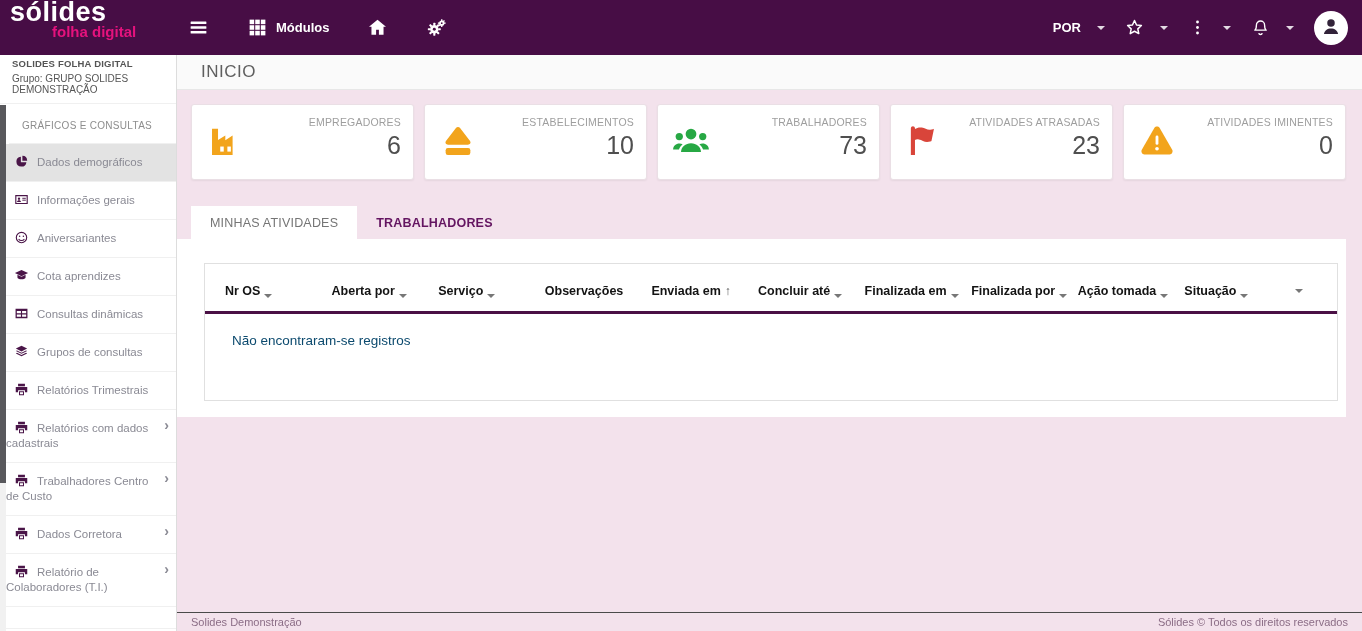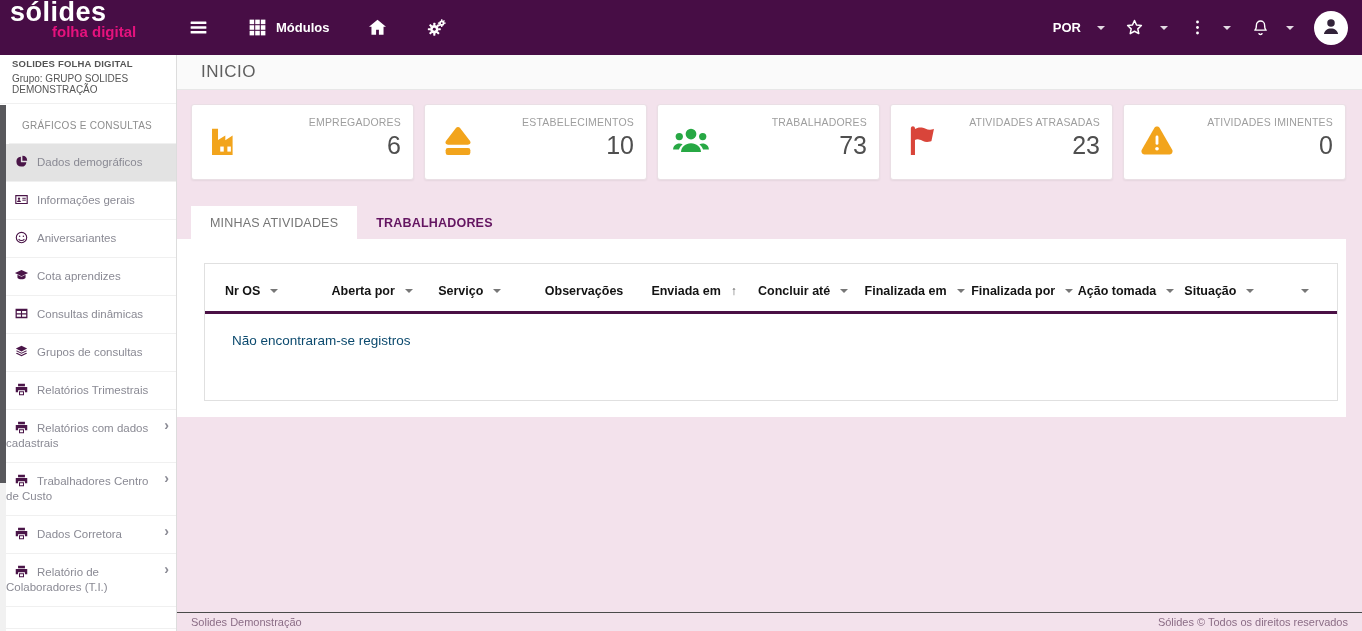--- a/index.html
+++ b/index.html
@@ -60,21 +60,21 @@
 
   .tabs{padding:13px 0 0 14px;display:flex;}
   .tab{padding:10px 19px 9px;font-size:12.5px;letter-spacing:.2px;}
   .tab.active{background:#fff;color:#757575;}
   .tab.inactive{color:#641561;font-weight:bold;}
 
   .panel{margin-right:16px;background:#fff;padding:24px 8px 16px 27px;}
   .table-card{border:1px solid #e0e0e0;min-height:138px;}
   .thead{display:flex;align-items:center;padding:20px 4px 13px 20px;
     border-bottom:3px solid #4a1045;}
-  .th{flex:1;display:flex;align-items:center;gap:10px;font-size:12.5px;font-weight:bold;
+  .th{flex:1;display:flex;align-items:flex-end;gap:4px;font-size:12.5px;font-weight:bold;
     color:#141414;white-space:nowrap;}
   .th:last-child{flex:0 0 42px;}
   .sort.caret{border-top-color:#777;border-left-width:4px;border-right-width:4px;margin-left:0;}
   .sort.sort-asc{font-size:12px;color:#555;font-weight:normal;}
   .empty-row{padding:19px 10px 42px 27px;font-size:13.5px;color:#0c4a6e;}
 
   .footer{position:absolute;left:0;right:0;bottom:0;height:19px;border-top:1px solid #4a4a4a;
     display:flex;justify-content:space-between;align-items:center;padding:0 14px;
     font-size:11px;color:#8b6d86;}
 </style>

